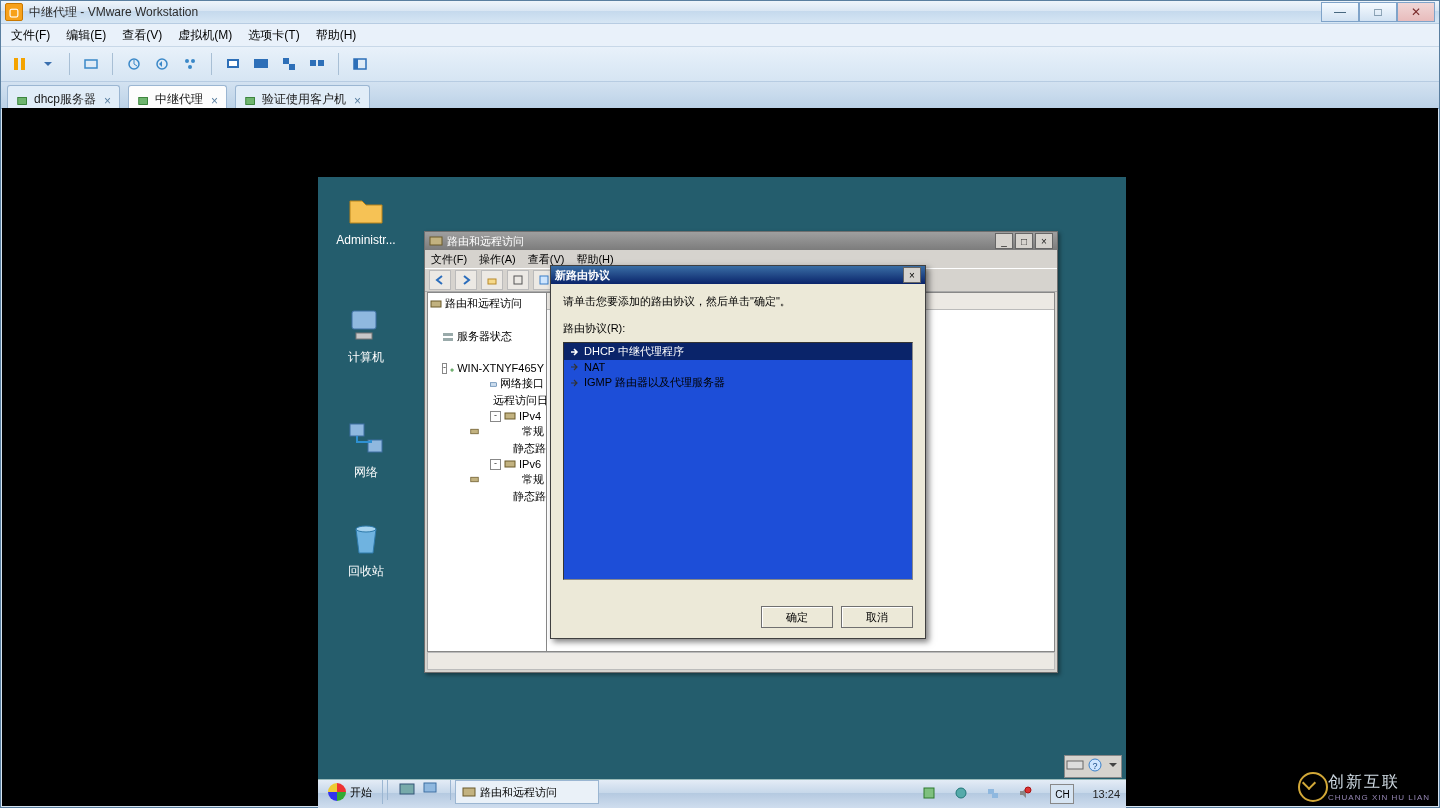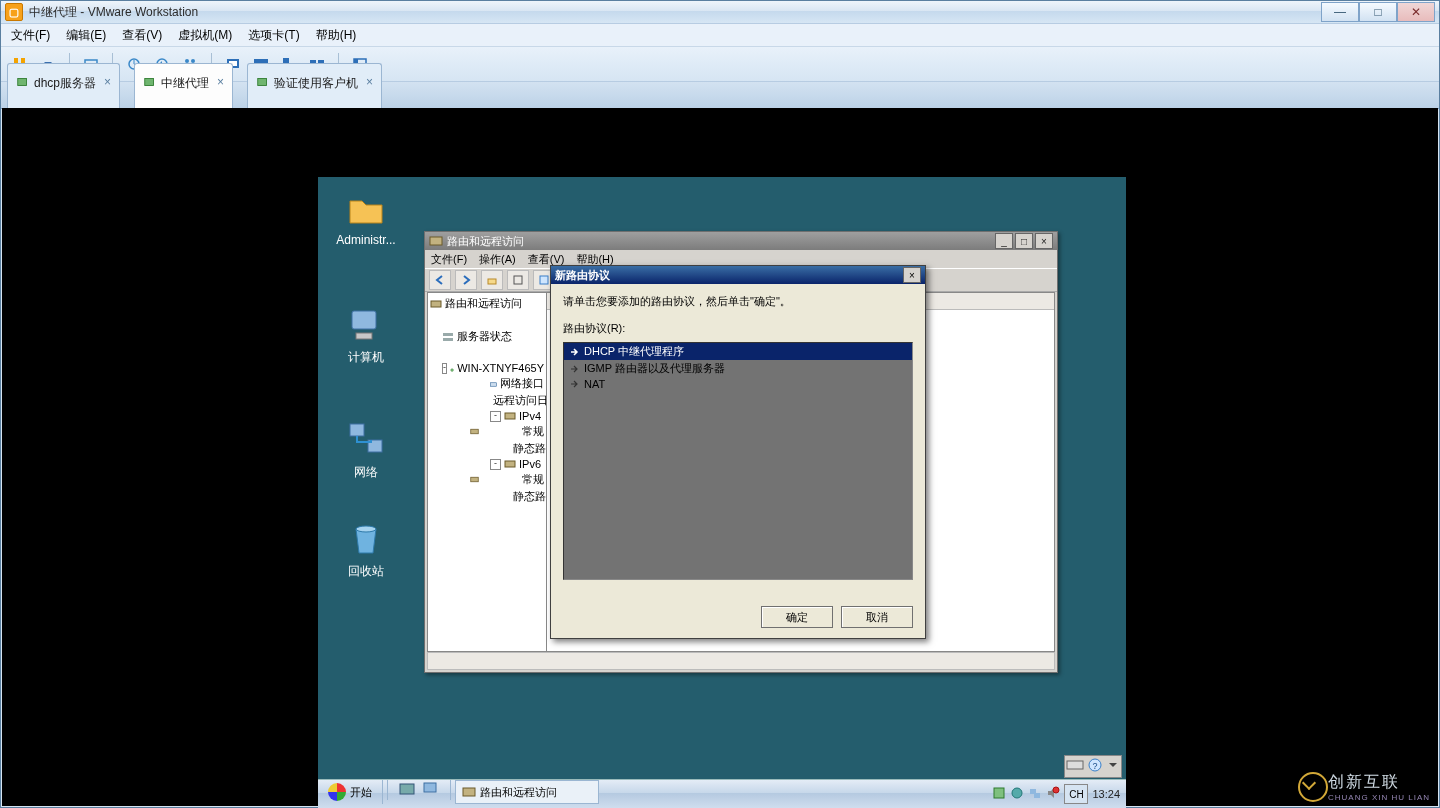--- a/index.html
+++ b/index.html
@@ -11,21 +11,21 @@
   .vm-ctrls{margin-left:auto;display:flex;gap:0;}
   .vm-ctrls div{width:36px;height:18px;border:1px solid #7fa3c9;background:linear-gradient(#f5faff,#d2e2f2);display:flex;align-items:center;justify-content:center;color:#33566f;font-size:12px;}
   .vm-ctrls .close{background:linear-gradient(#f0d7d7,#e8bcbc);color:#7a2b2b;}
   .vm-menubar{height:22px;background:#e9f1fa;display:flex;align-items:center;padding:0 10px;gap:16px;color:#000;border-bottom:1px solid #c8d8e8;}
   .vm-menubar span{cursor:default;}
   .vm-toolbar{height:34px;background:linear-gradient(#e8f1fa,#d6e5f3);border-bottom:1px solid #b7cce2;display:flex;align-items:center;padding:0 8px;gap:6px;}
   .tbsep{width:1px;height:22px;background:#a8bfd5;margin:0 4px;}
   .tbtn{width:22px;height:22px;display:flex;align-items:center;justify-content:center;border-radius:3px;}
   .tbtn svg{width:16px;height:16px;}
   .vm-tabs{height:26px;background:linear-gradient(#d3e2f1,#bcd2e7);display:flex;align-items:flex-end;padding:0 6px;border-bottom:1px solid #7fa3c9;}
-  .vm-tab{height:22px;background:#e1edf8;border:1px solid #9bb6d2;border-bottom:none;display:flex;align-items:flex-start;padding:11px 8px;margin-right:14px;border-top-left-radius:3px;border-top-right-radius:3px;color:#1a1a1a;}
+  .vm-tab{height:22px;background:#e1edf8;border:1px solid #9bb6d2;border-bottom:none;display:flex;align-items:flex-end;padding:0 8px;margin-right:8px;border-top-left-radius:3px;border-top-right-radius:3px;color:#1a1a1a;}
   .vm-tab.active{background:#fdfdfd;}
   .vm-tab .tico{width:14px;height:14px;margin-right:4px;}
   .vm-tab .x{margin-left:8px;color:#5a7fa0;}
   
   .vm-client{position:absolute;left:1px;right:1px;top:107px;bottom:1px;background:#000;}
   
   .guest{position:absolute;left:316px;top:69px;width:808px;height:631px;background:#245d6d;}
   
   .dicon{position:absolute;left:18px;width:60px;text-align:center;color:#fff;font-size:12px;}
   .dicon .glyph{width:40px;height:40px;margin:0 auto 4px;display:flex;align-items:center;justify-content:center;}
@@ -46,35 +46,35 @@
   .tbox{display:inline-block;width:9px;height:9px;border:1px solid #888;text-align:center;line-height:7px;font-size:9px;margin-right:3px;color:#333;}
   .tico2{display:inline-block;width:12px;height:12px;margin-right:3px;vertical-align:middle;}
   .mmc-right{flex:1;background:#fff;border:1px solid #888;border-left:none;position:relative;}
   .mmc-rhd{height:16px;background:#ece9e4;border-bottom:1px solid #bbb;}
   .mmc-status{position:absolute;left:2px;right:2px;bottom:2px;height:16px;background:#ece9e4;border:1px solid #bbb;}
   
   .dlg{position:absolute;left:232px;top:88px;width:374px;height:372px;background:#ece9d8;border:1px solid #404040;box-shadow:3px 3px 6px rgba(0,0,0,.5);}
   .dlg-title{height:18px;background:linear-gradient(to bottom,#3a6ea5,#0a246a);color:#fff;font-weight:bold;font-size:11px;display:flex;align-items:center;padding:0 4px;}
   .dlg-x{margin-left:auto;width:16px;height:14px;background:#d6d3ce;border:1px solid #666;display:flex;align-items:center;justify-content:center;color:#000;font-size:10px;font-weight:normal;}
   .dlg-body{padding:10px 12px;font-size:11px;color:#000;}
-  .dlg-list{margin-top:6px;height:236px;border:1px inset #888;background:#737373;overflow:hidden;}
+  .dlg-list{margin-top:6px;height:236px;border:1px inset #888;background:#1d4ed8;overflow:hidden;}
   .dlg-item{padding:1px 4px;font-size:11px;display:flex;align-items:center;}
   .dlg-item.sel{background:#0a246a;color:#fff;}
   .proto-ico{display:inline-block;width:12px;height:12px;margin-right:4px;}
   .dlg-btns{position:absolute;right:12px;bottom:10px;display:flex;gap:8px;}
   .dlg-btns button{width:72px;height:22px;font-size:11px;background:#ece9d8;border:1px solid #707070;box-shadow:inset 1px 1px 0 #fff;}
   
   .taskbar{position:absolute;left:0;right:0;bottom:0;height:28px;background:linear-gradient(#e4ecf6,#c7d8ea 45%,#b4c9e0 46%,#cfddee);display:flex;font-size:11px;border-top:1px solid #9bb;}
   .start{height:24px;padding:0 10px;display:flex;align-items:center;gap:4px;border-right:1px solid #9bb6d2;}
   .start .orb{width:18px;height:18px;border-radius:50%;background:conic-gradient(#e33 0 25%,#3a3 0 50%,#33e 0 75%,#ec3 0);}
   .tsep{width:1px;height:20px;background:#9bb6d2;margin:0 4px;}
   .tql{display:flex;gap:6px;padding:0 6px;}
   .tql div{width:18px;height:18px;}
   .ttask{height:22px;border:1px solid #9bb6d2;background:#eaf1f8;display:flex;align-items:center;padding:0 6px;margin-right:4px;width:130px;}
-  .tray{margin-left:auto;display:flex;align-items:center;gap:4px;padding:0 6px;}
+  .tray{margin-left:auto;display:flex;align-items:center;gap:18px;padding:0 6px;}
   .tray .clk{font-size:11px;color:#222;}
   .lang{width:22px;height:18px;border:1px solid #888;background:#d6e4f2;display:flex;align-items:center;justify-content:center;font-size:10px;}
   
   .wm{position:absolute;right:8px;bottom:4px;display:flex;color:#e9f5ff;opacity:.88;}
   .wm .logo{width:26px;height:26px;border:2px solid #f0c040;border-radius:50%;position:relative;}
   .wm .logo::after{content:"";position:absolute;left:4px;top:4px;width:8px;height:8px;border-left:2px solid #f0c040;border-bottom:2px solid #f0c040;transform:rotate(-45deg);}
   .wm .t1{font-size:16px;letter-spacing:2px;}
   .wm .t2{font-size:8px;letter-spacing:1px;color:#a9c;}
 </style>
 </head>
@@ -380,27 +380,27 @@
             <div class="dlg-item sel">
               <span class="proto-ico"><svg viewBox="0 0 12 12">
                     <path d="M3 6h6M6 3l3 3-3 3" stroke="#fff" fill="none" stroke-width="1.5"></path>
                   </svg></span>
               <span>DHCP 中继代理程序</span>
             </div>
             <div class="dlg-item">
               <span class="proto-ico"><svg viewBox="0 0 12 12">
                     <path d="M3 6h6M6 3l3 3-3 3" stroke="#333" fill="none" stroke-width="1.2"></path>
                   </svg></span>
-              <span>IGMP 路由器以及代理服务器</span>
+              <span>NAT</span>
             </div>
             <div class="dlg-item">
               <span class="proto-ico"><svg viewBox="0 0 12 12">
                     <path d="M3 6h6M6 3l3 3-3 3" stroke="#333" fill="none" stroke-width="1.2"></path>
                   </svg></span>
-              <span>NAT</span>
+              <span>IGMP 路由器以及代理服务器</span>
             </div>
           </div>
         </div>
         <div class="dlg-btns">
           <button>确定</button>
           <button>取消</button>
         </div>
       </div>
 
       <div class="taskbar">

